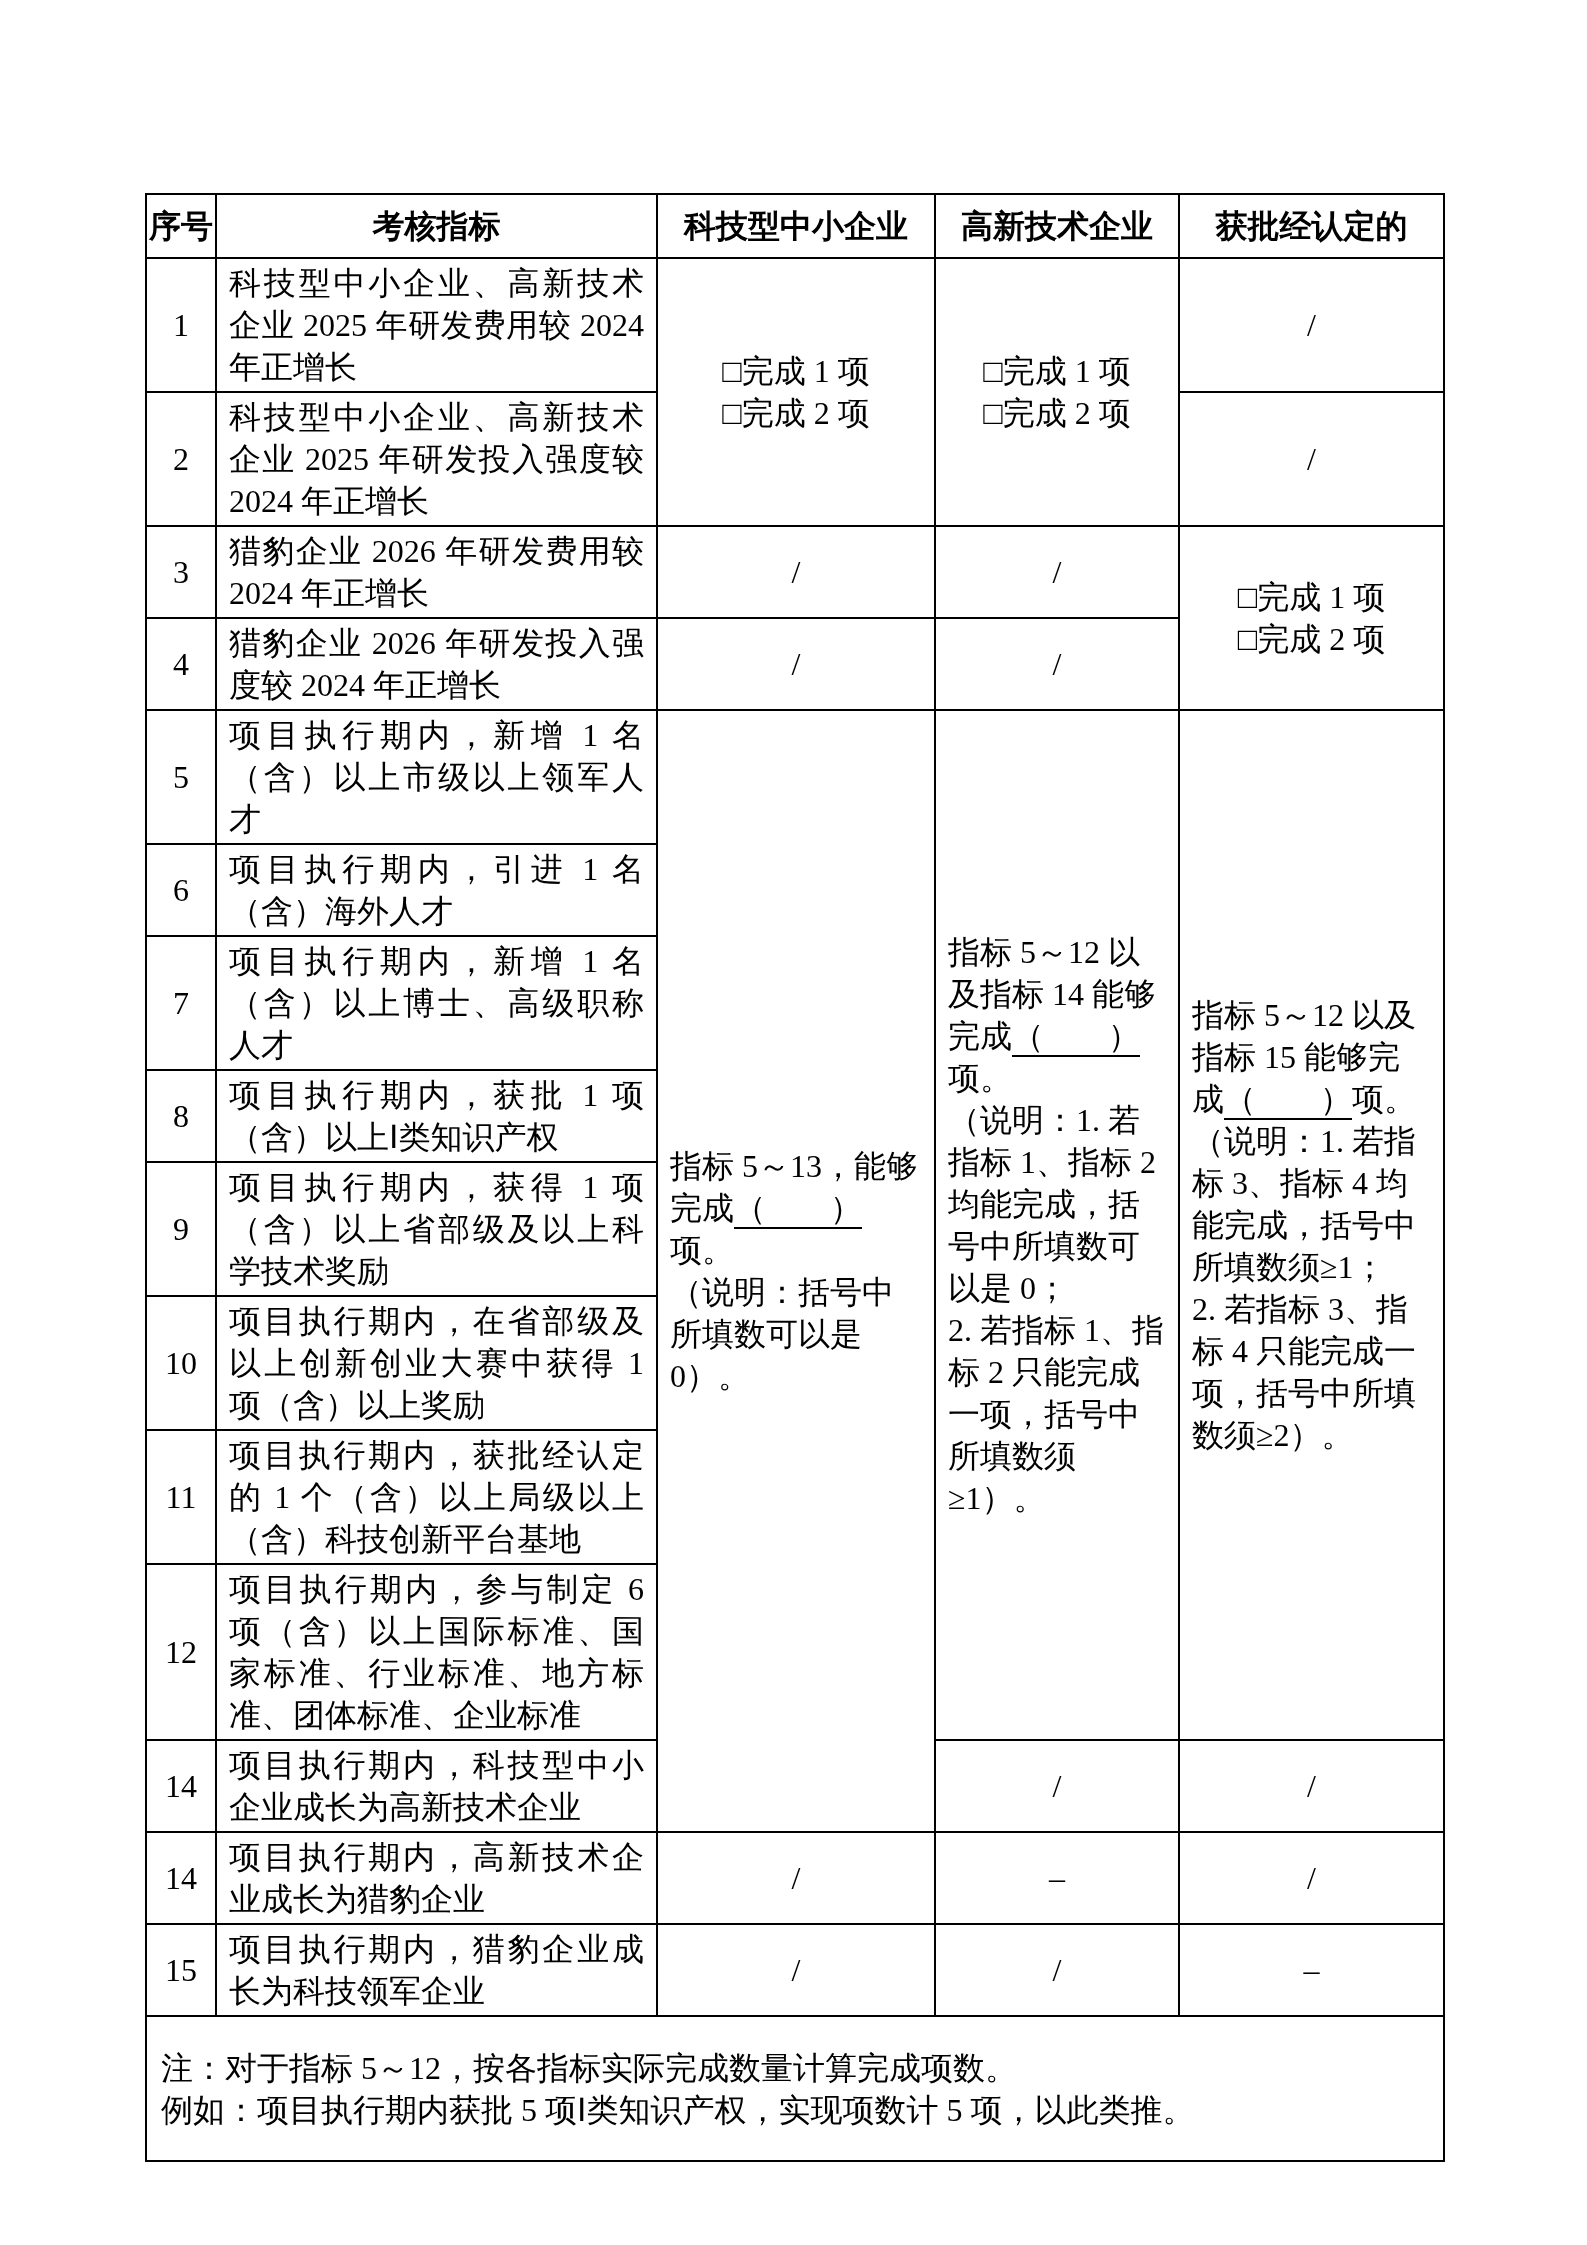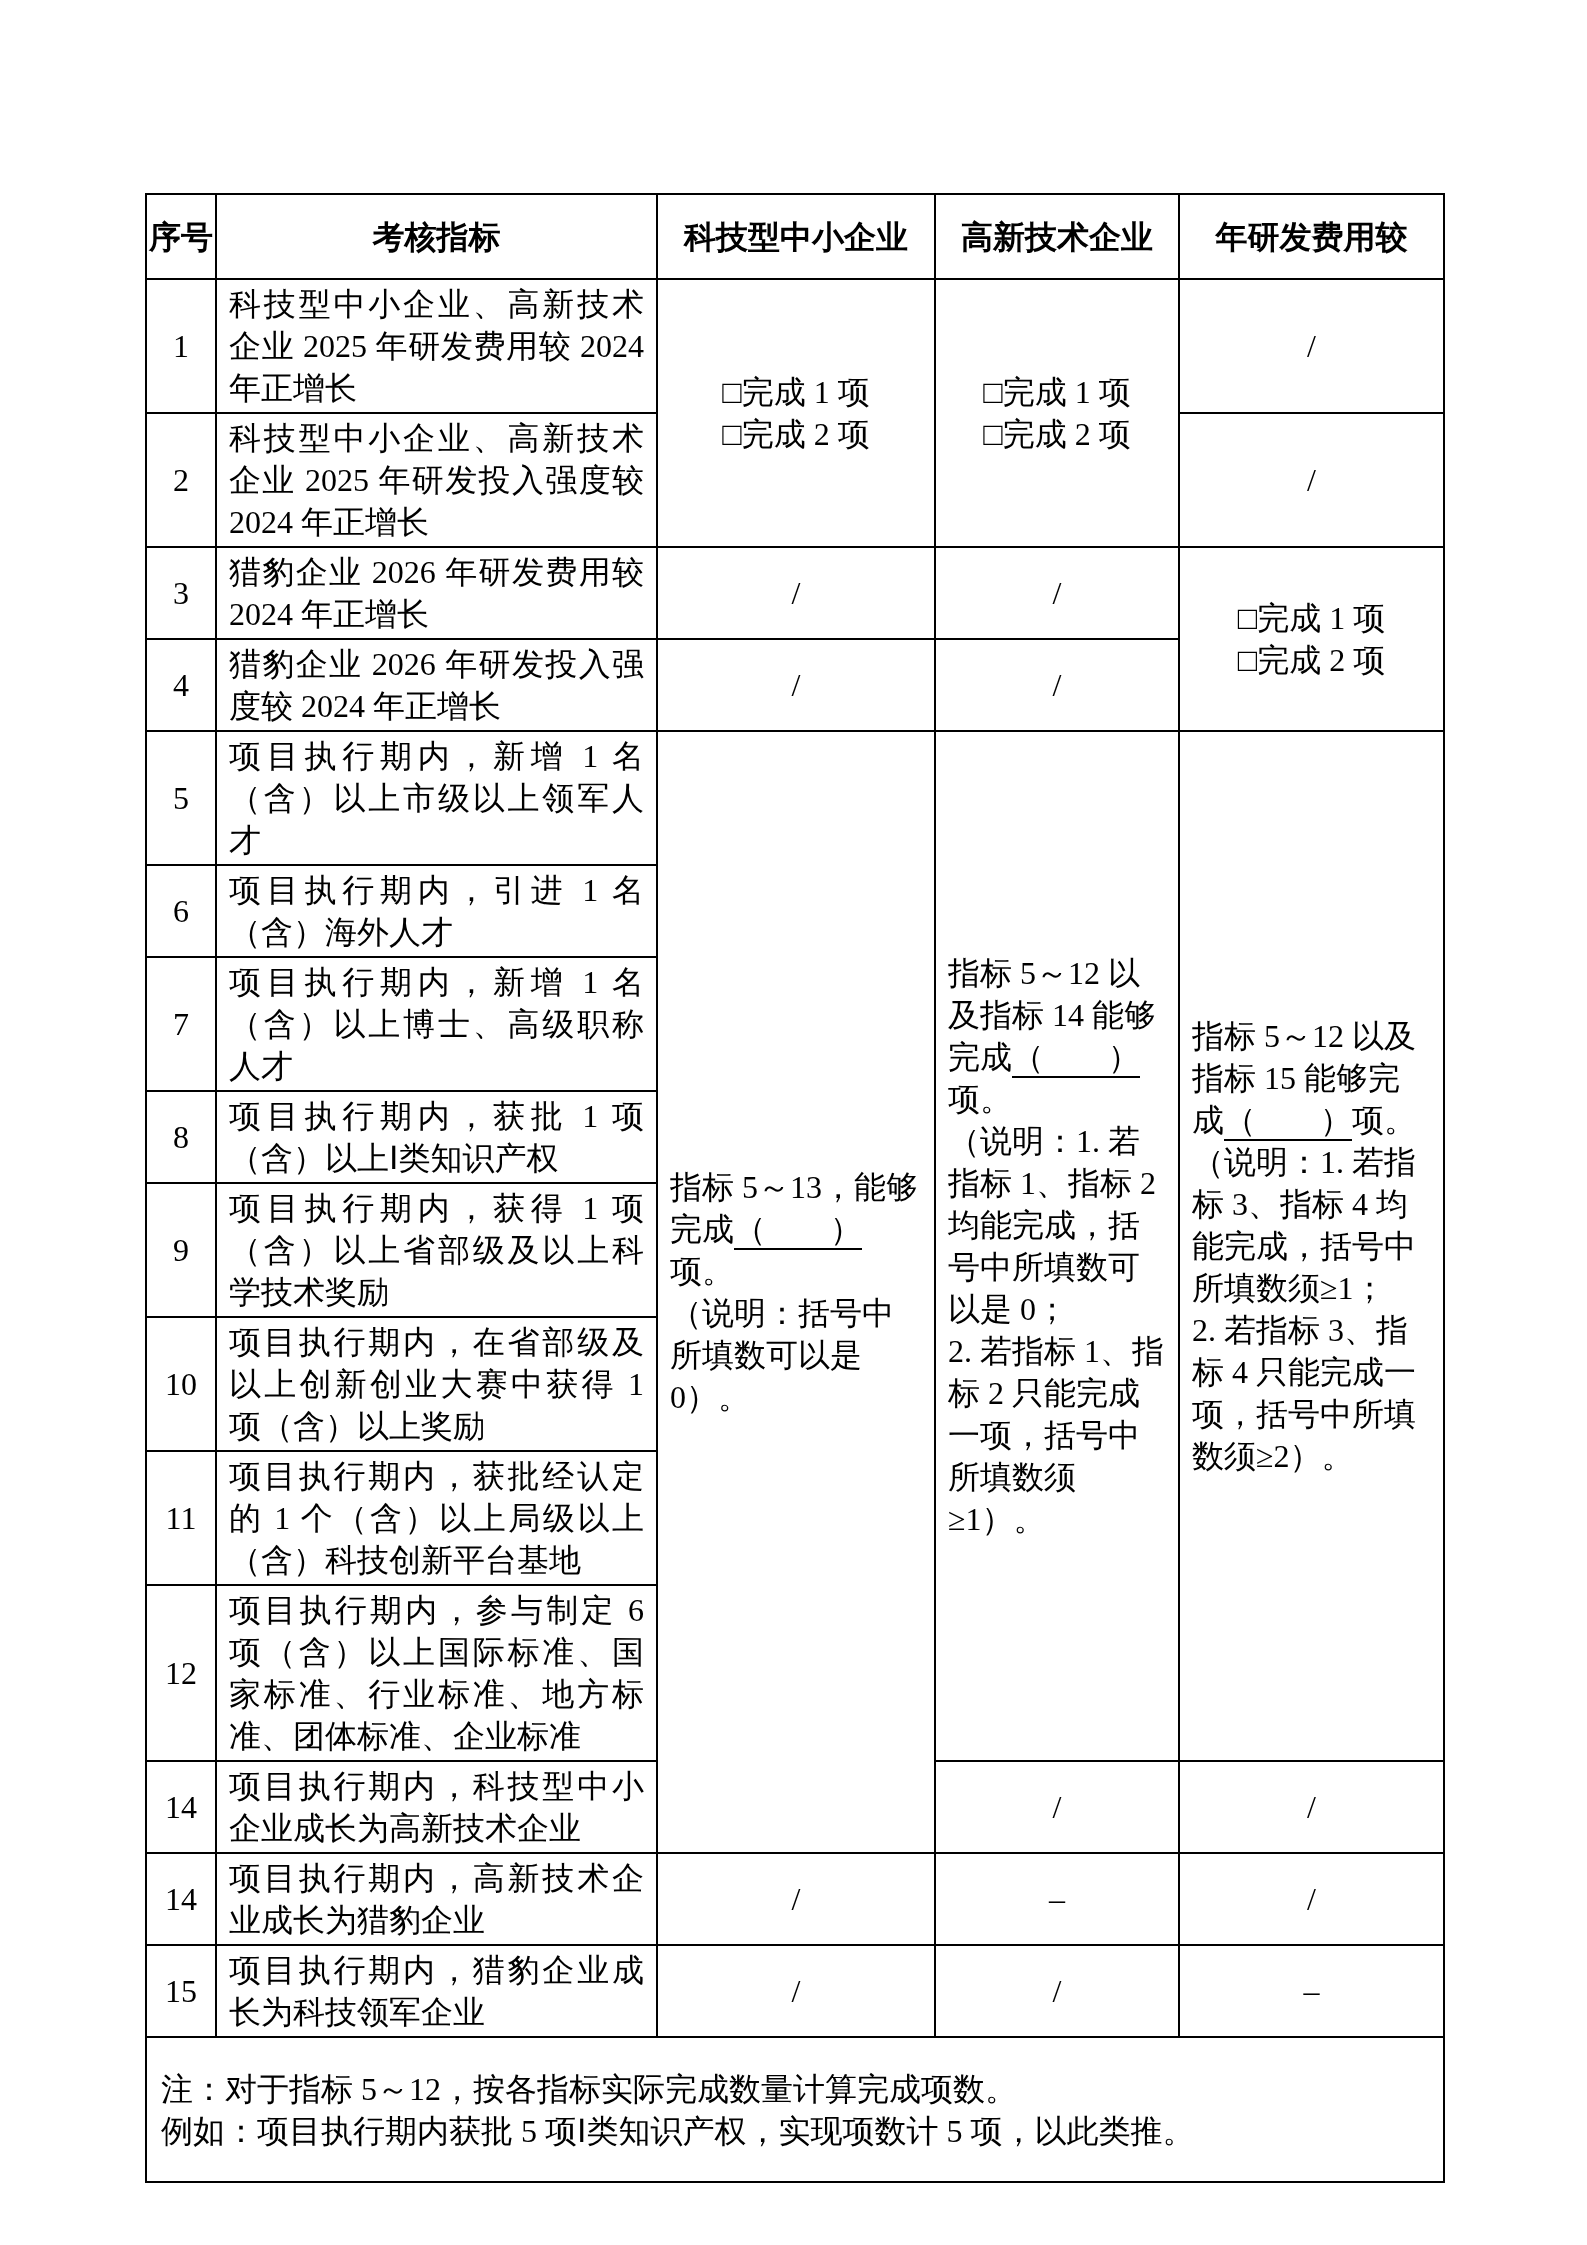--- a/index.html
+++ b/index.html
@@ -69,26 +69,26 @@
   <table class="assessment">
     <colgroup>
       <col style="width:70px">
         <col style="width:441px">
         <col style="width:278px">
         <col style="width:244px">
         <col style="width:265px">
     </colgroup>
 
     <tbody>
-        <tr style="height:85px">
+        <tr style="height:64px">
       <td class="hdr">序号</td>
       <td class="hdr">考核指标</td>
       <td class="hdr">科技型中小企业</td>
       <td class="hdr">高新技术企业</td>
-      <td class="hdr">年研发费用较</td>
+      <td class="hdr">获批经认定的</td>
     </tr>
 
     <tr style="height:123px">
       <td class="num">1</td>
       <td class="indicator">科技型中小企业、高新技术企业 2025 年研发费用较 2024 年正增长</td>
       <td class="center-cell" rowspan="2">
         <div class="check-block">
           <div>□完成 1 项</div>
           <div>□完成 2 项</div>
         </div>

